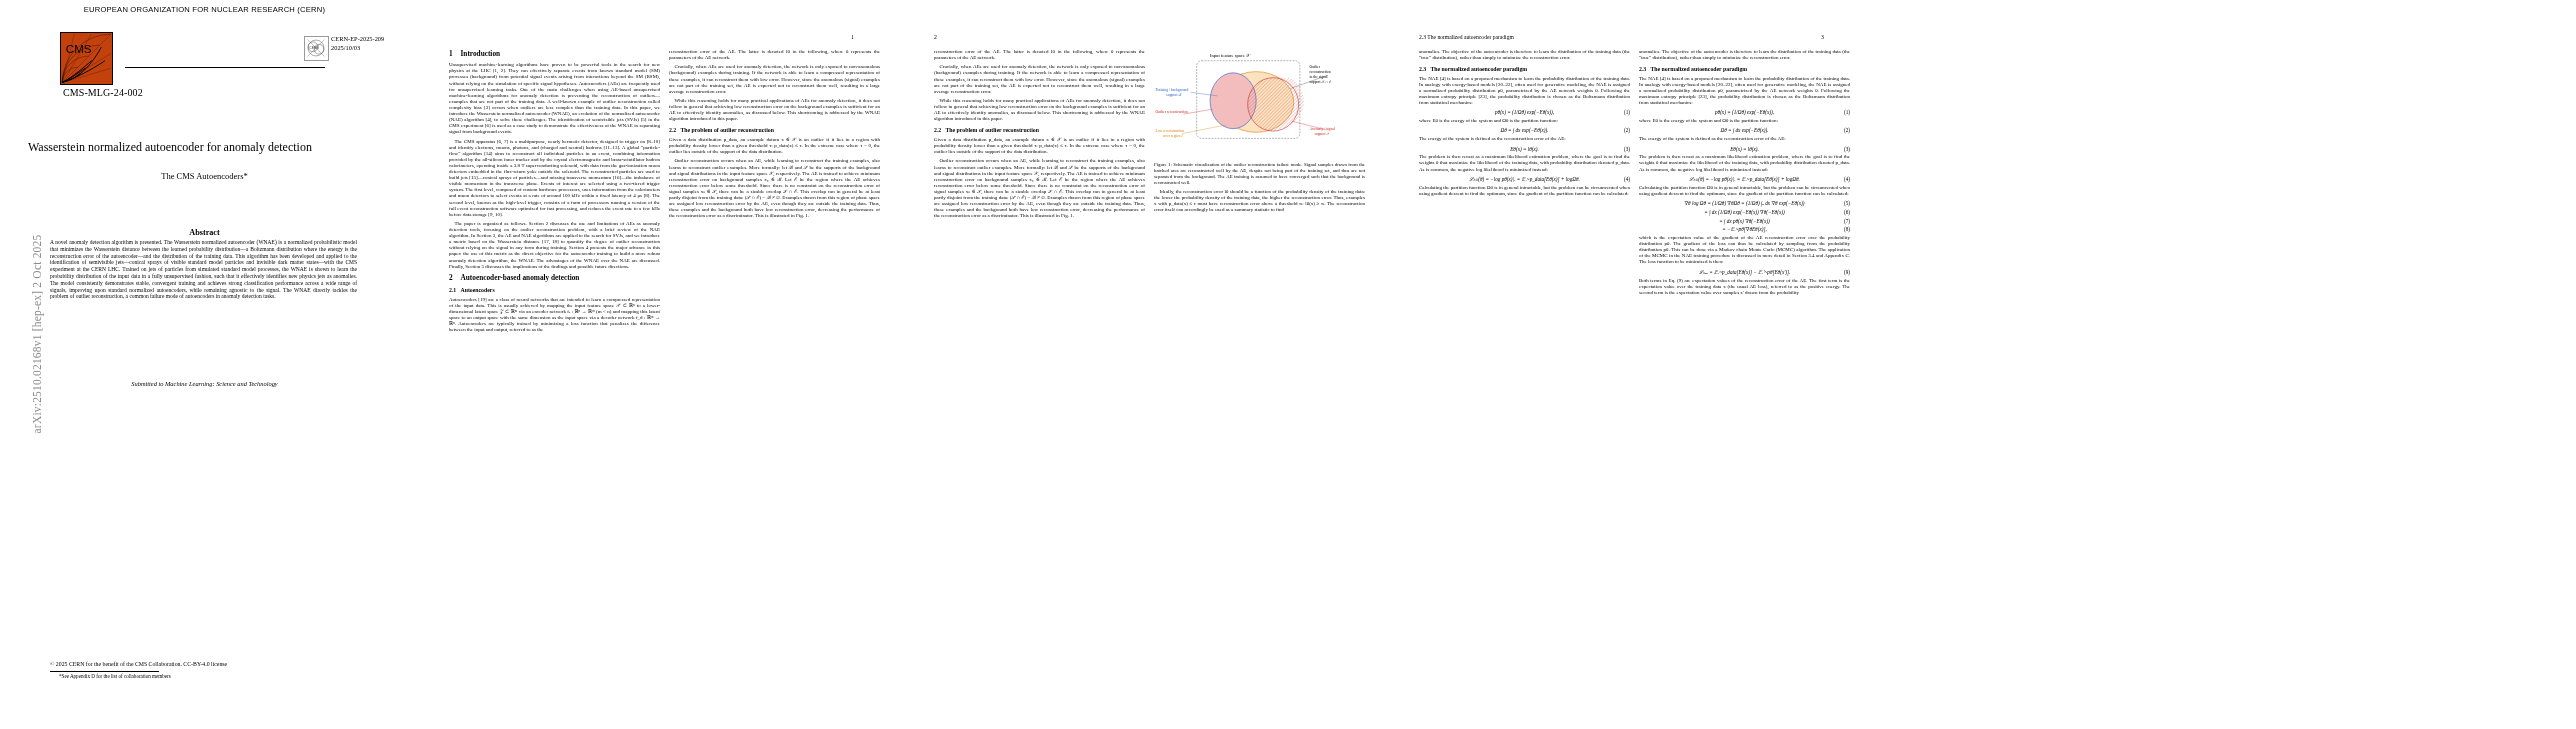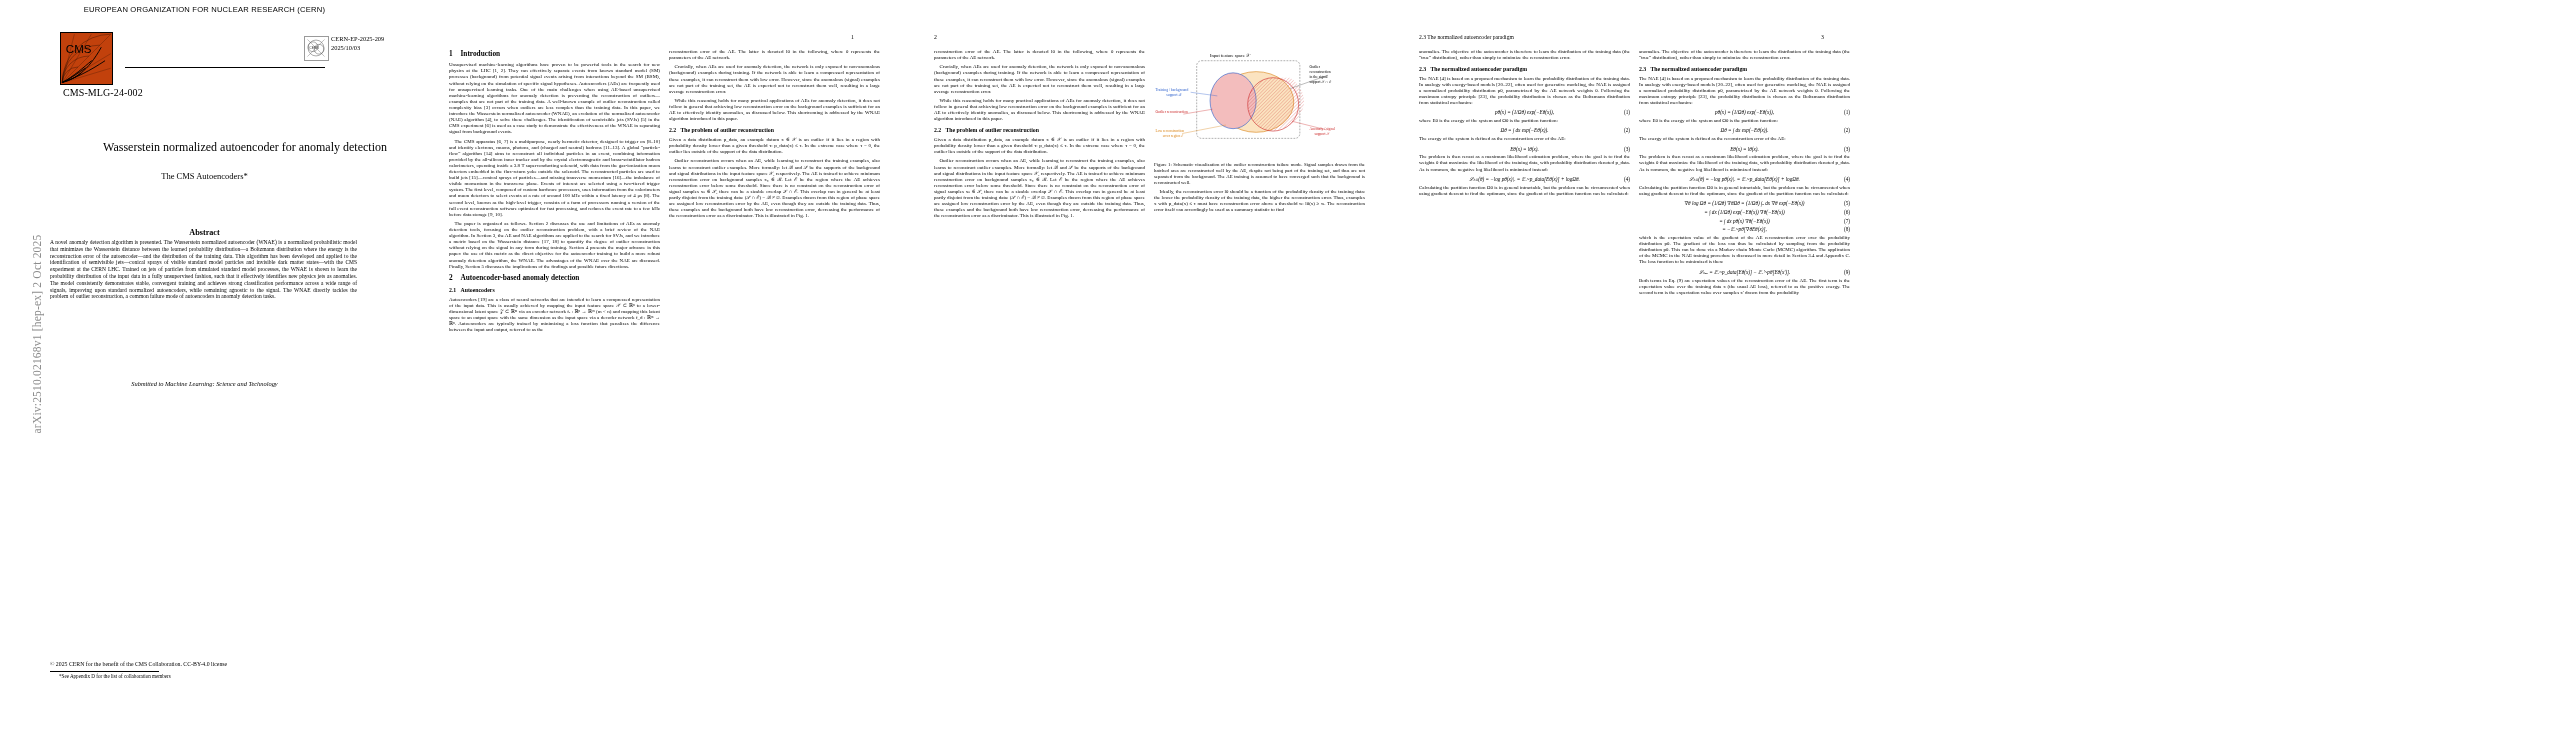--- a/index.html
+++ b/index.html
@@ -19,21 +19,21 @@
   .cern-head{position:absolute;left:22px;top:4.9px;width:365px;text-align:center;
     font-size:7.6px;letter-spacing:0.2px;font-family:Liberation Sans, sans-serif;}
   .cms-logo{position:absolute;left:60px;top:32px;width:51px;height:51px;border:0.7px solid #000;overflow:hidden;background:#c2410c;}
   .cms-logo svg{display:block;}
   .cms-id{position:absolute;left:63px;top:87px;font-size:10px;letter-spacing:0.1px;}
   .rule-head{position:absolute;left:125px;top:67px;width:200px;height:0.6px;background:#000;}
   .cern-mark{position:absolute;left:304px;top:36px;width:23px;height:23px;border:0.6px solid #9a9a9a;background:#fff;}
   .cern-mark svg{display:block;}
   .rep-no{position:absolute;left:331px;top:35px;font-size:6.4px;line-height:8.5px;}
 
-  .ptitle{position:absolute;left:22px;top:139px;width:365px;text-align:right;
+  .ptitle{position:absolute;left:28px;top:139px;width:365px;text-align:left;
     font-size:12px;line-height:16px;font-family:"Liberation Serif",serif;}
   .pauthor{position:absolute;left:22px;top:171px;width:365px;text-align:center;font-size:8.5px;}
   .abs-h{position:absolute;left:22px;top:228px;width:365px;text-align:center;font-size:8.2px;font-weight:bold;}
   .abs-b{position:absolute;left:50px;top:239px;width:307px;font-size:5.5px;line-height:6.8px;
     text-align:justify;text-justify:inter-word;hyphens:auto;}
   .submit{position:absolute;left:22px;top:380px;width:365px;text-align:center;font-size:6.4px;font-style:italic;}
   .copyr{position:absolute;left:50px;top:661px;font-size:5.8px;}
   .fnrule{position:absolute;left:50px;top:671px;width:109px;height:0.5px;background:#000;}
   .fnote{position:absolute;left:59px;top:673px;font-size:5.1px;}
 

